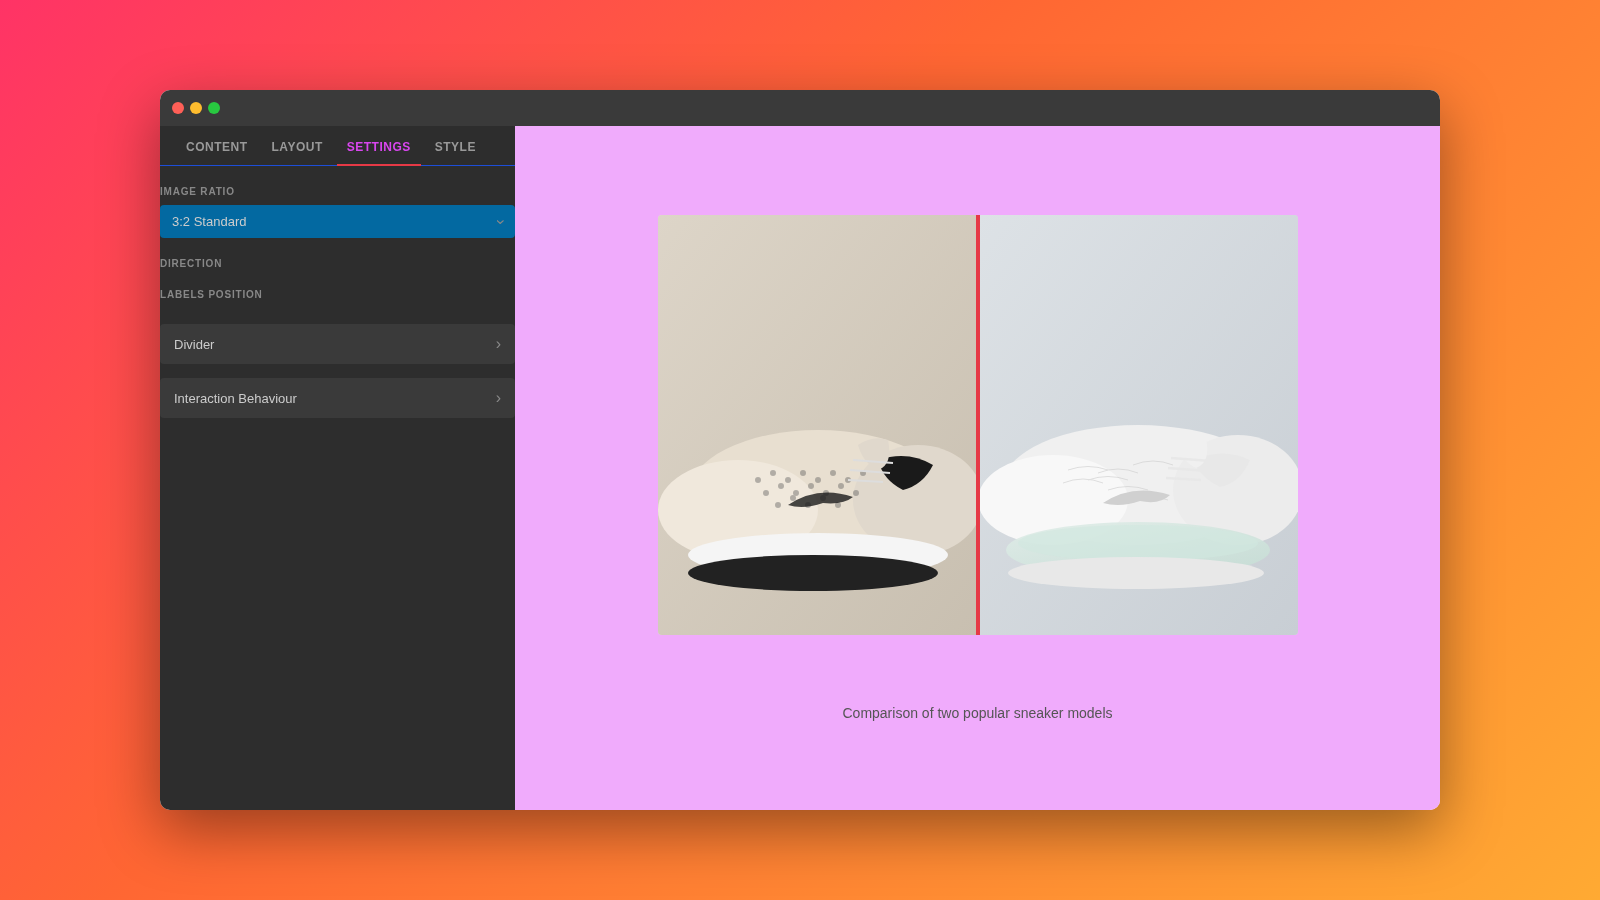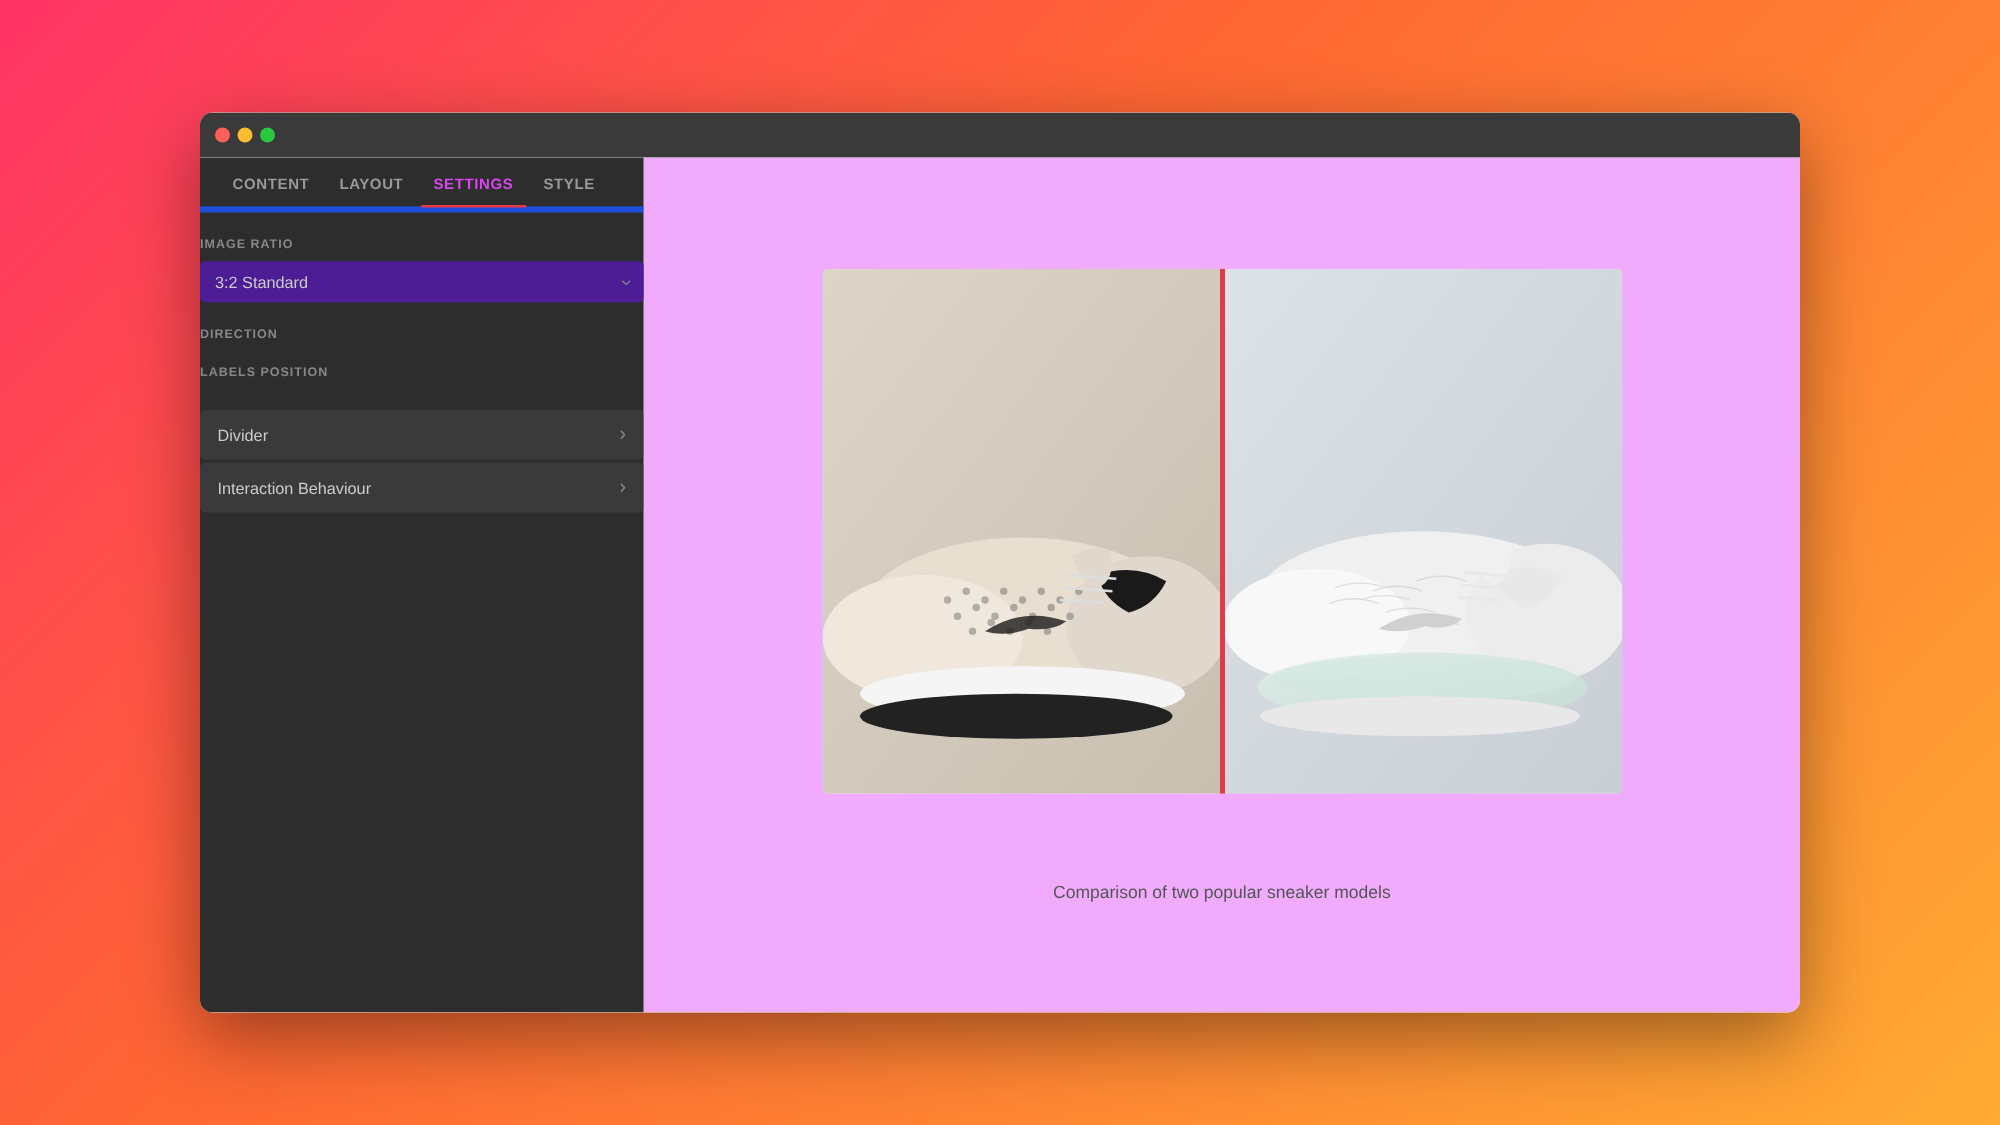--- a/index.html
+++ b/index.html
@@ -62,21 +62,21 @@
       background: #2d2d2d;
       flex-shrink: 0;
       display: flex;
       flex-direction: column;
       overflow-y: auto;
     }
 
     .tabs {
       display: flex;
       padding: 0 16px;
-      border-bottom: 5px solid #1d4ed8;
+      border-bottom: 1px solid #1d4ed8;
       gap: 4px;
     }
 
     .tab {
       padding: 14px 10px 10px;
       font-size: 12px;
       font-weight: 600;
       color: #999;
       cursor: pointer;
       letter-spacing: 0.5px;
@@ -108,21 +108,21 @@
       color: #888;
       letter-spacing: 0.8px;
       text-transform: uppercase;
     }
 
     .select-wrapper {
       position: relative;
     }
 
     .select-wrapper select {
-      background: #4c1d95;
+      background: #0369a1;
       border: none;
       border-radius: 4px;
       padding: 9px 12px;
       color: #ccc;
       font-size: 13px;
       appearance: none;
       width: 100%;
       cursor: pointer;
       outline: none;
     }
@@ -151,21 +151,21 @@
     }
 
     .accordion-item .chevron {
       color: #888;
       font-size: 16px;
     }
 
     .accordions {
       display: flex;
       flex-direction: column;
-      gap: 2px;
+      gap: 14px;
       margin-top: 4px;
     }
 
     
     .main-content {
       flex: 1;
       background: #f0abfc;
       display: flex;
       flex-direction: column;
       align-items: center;

